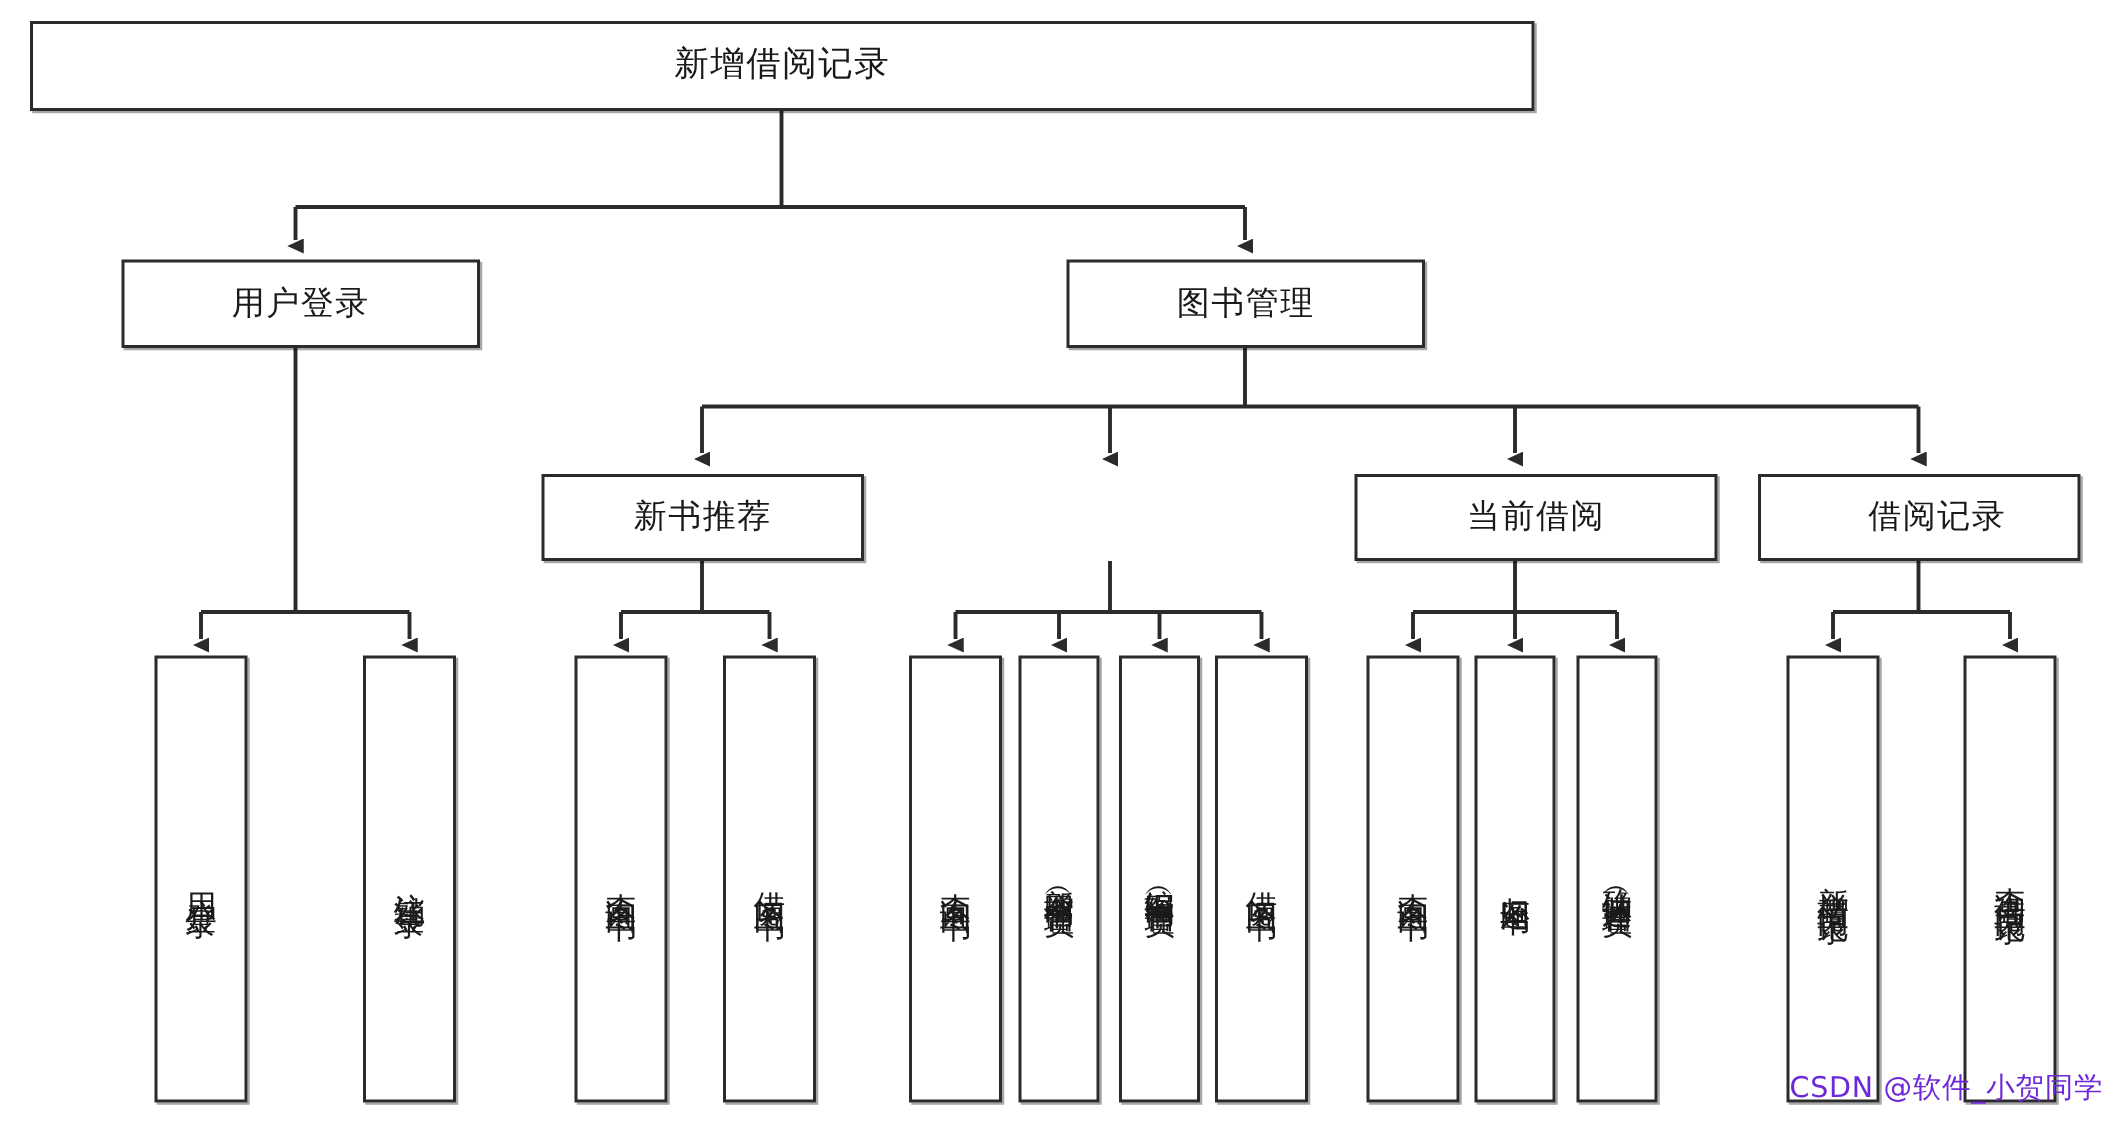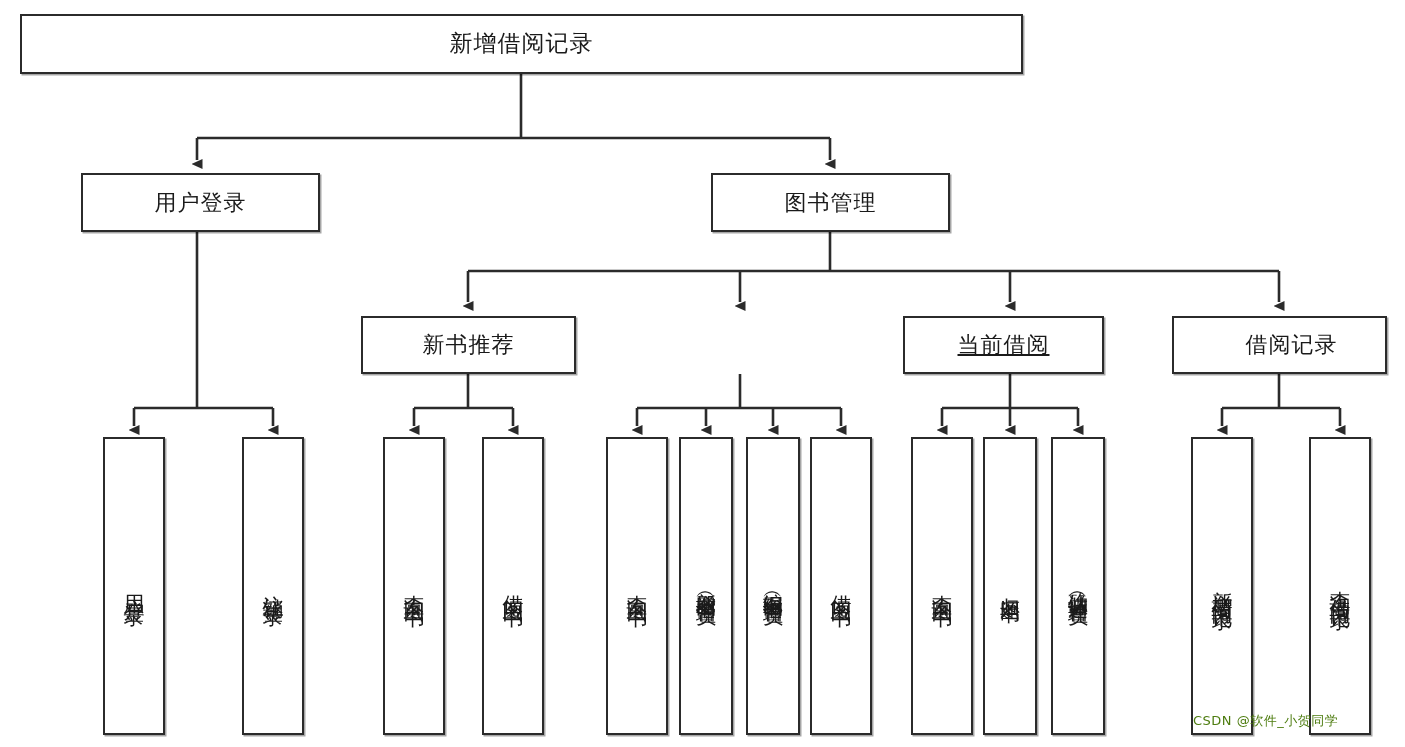--- a/index.html
+++ b/index.html
@@ -65,22 +65,22 @@
     letter-spacing: 4px;
     max-height: 100%;
     white-space: nowrap;
   }
   .node.vert.narrow .label {
     font-size: 20px;
     letter-spacing: 2px;
   }
   .watermark {
     position: absolute;
-    color: #4d7c0f;
-    font-size: 13px;
+    color: #6d28d9;
+    font-size: 19px;
     white-space: nowrap;
     letter-spacing: 0.5px;
   }
 </style>
 </head>
 <body>
 
 <div id="canvas">
 
   <svg class="wires" viewBox="0 0 1405 747" xmlns="http://www.w3.org/2000/svg">
@@ -140,21 +140,21 @@
   <div class="node horiz" style="left:81px; top:173px; width:239px; height:59px;">
     <span class="label">用户登录</span>
   </div>
   <div class="node horiz" style="left:361px; top:316px; width:215px; height:58px;">
     <span class="label">新书推荐</span>
   </div>
 
   <div class="node horiz" style="left:711px; top:173px; width:239px; height:59px;">
     <span class="label">图书管理</span>
   </div>
-  <div class="node horiz" style="left:903px; top:316px; width:201px; height:58px;text-decoration:underline;">
+  <div class="node horiz" style="left:903px; top:316px; width:242px; height:58px;">
     <span class="label">当前借阅</span>
   </div>
   <div class="node horiz" style="left:1172px; top:316px; width:215px; height:58px;padding-left:24px;">
     <span class="label">借阅记录</span>
   </div>
 
   <div class="node vert" style="left:103px; top:437px; width:62px; height:298px;">
     <span class="label">用户登录</span>
   </div>
   <div class="node vert" style="left:242px; top:437px; width:62px; height:298px;">

